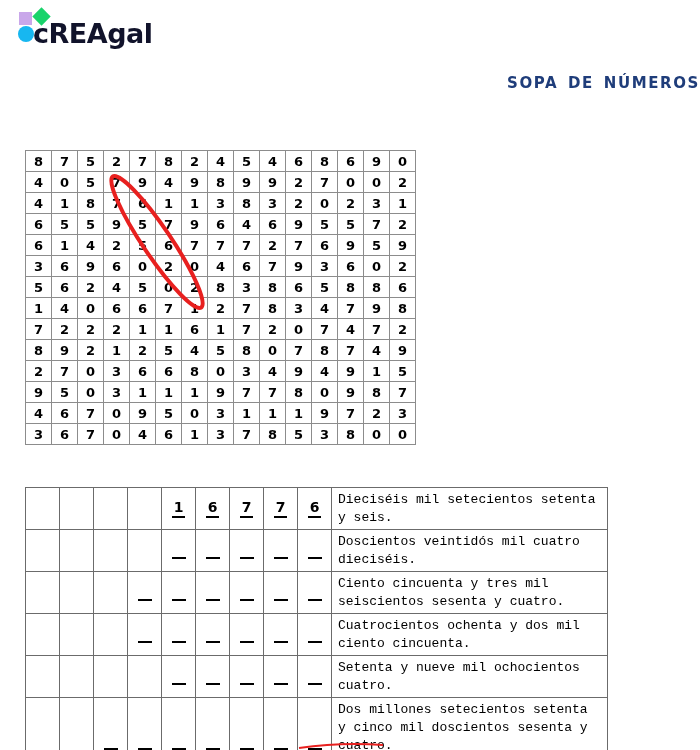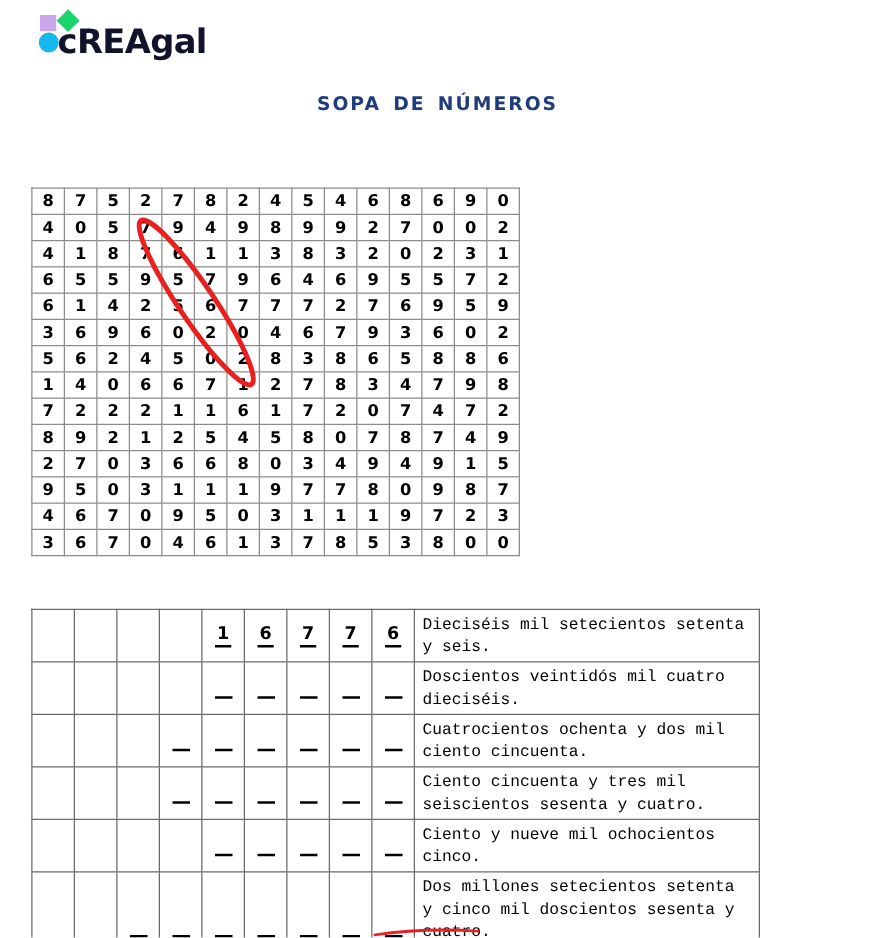--- a/index.html
+++ b/index.html
@@ -11,21 +11,21 @@
     width: 700px;
     height: 750px;
     position: relative;
     font-family: "Liberation Sans", sans-serif;
     overflow: hidden;
   }
 
   
   #logo {
     position: absolute;
-    left: 24px;
+    left: 11px;
     top: 8px;
     width: 200px;
     height: 44px;
   }
   #logo .sq {
     position: absolute;
     left: 8px;
     top: 4px;
     width: 13px;
     height: 13px;
@@ -60,21 +60,21 @@
     font-family: "DejaVu Sans", sans-serif;
     white-space: nowrap;
   }
 
   
   #title {
     position: absolute;
     left: 0;
     top: 74px;
     width: 700px;
-    text-align: center;
+    text-align: right;
     font-size: 15px;
     font-weight: bold;
     letter-spacing: 1.6px;
     word-spacing: 3px;
     color: #1f3d7a;
     font-family: "DejaVu Sans", sans-serif;
   }
 
   
   #grid-wrap {
@@ -470,45 +470,45 @@
         <tr>
           <td class="dig"><span class="empty"></span></td>
           <td class="dig"><span class="empty"></span></td>
           <td class="dig"><span class="empty"></span></td>
           <td class="dig"><span class="blank"></span></td>
           <td class="dig"><span class="blank"></span></td>
           <td class="dig"><span class="blank"></span></td>
           <td class="dig"><span class="blank"></span></td>
           <td class="dig"><span class="blank"></span></td>
           <td class="dig"><span class="blank"></span></td>
+          <td class="txt">Ciento cincuenta y tres mil seiscientos sesenta y cuatro.</td>
+        </tr>
+        <tr>
+          <td class="dig"><span class="empty"></span></td>
+          <td class="dig"><span class="empty"></span></td>
+          <td class="dig"><span class="empty"></span></td>
+          <td class="dig"><span class="blank"></span></td>
+          <td class="dig"><span class="blank"></span></td>
+          <td class="dig"><span class="blank"></span></td>
+          <td class="dig"><span class="blank"></span></td>
+          <td class="dig"><span class="blank"></span></td>
+          <td class="dig"><span class="blank"></span></td>
           <td class="txt">Cuatrocientos ochenta y dos mil ciento cincuenta.</td>
         </tr>
         <tr>
           <td class="dig"><span class="empty"></span></td>
           <td class="dig"><span class="empty"></span></td>
           <td class="dig"><span class="empty"></span></td>
-          <td class="dig"><span class="blank"></span></td>
-          <td class="dig"><span class="blank"></span></td>
-          <td class="dig"><span class="blank"></span></td>
-          <td class="dig"><span class="blank"></span></td>
-          <td class="dig"><span class="blank"></span></td>
-          <td class="dig"><span class="blank"></span></td>
-          <td class="txt">Ciento cincuenta y tres mil seiscientos sesenta y cuatro.</td>
-        </tr>
-        <tr>
-          <td class="dig"><span class="empty"></span></td>
-          <td class="dig"><span class="empty"></span></td>
-          <td class="dig"><span class="empty"></span></td>
-          <td class="dig"><span class="empty"></span></td>
-          <td class="dig"><span class="blank"></span></td>
-          <td class="dig"><span class="blank"></span></td>
-          <td class="dig"><span class="blank"></span></td>
-          <td class="dig"><span class="blank"></span></td>
-          <td class="dig"><span class="blank"></span></td>
-          <td class="txt">Ciento y nueve mil ochocientos cinco.</td>
+          <td class="dig"><span class="empty"></span></td>
+          <td class="dig"><span class="blank"></span></td>
+          <td class="dig"><span class="blank"></span></td>
+          <td class="dig"><span class="blank"></span></td>
+          <td class="dig"><span class="blank"></span></td>
+          <td class="dig"><span class="blank"></span></td>
+          <td class="txt">Setenta y nueve mil ochocientos cuatro.</td>
         </tr>
         <tr class="tall">
           <td class="dig"><span class="empty"></span></td>
           <td class="dig"><span class="empty"></span></td>
           <td class="dig"><span class="blank"></span></td>
           <td class="dig"><span class="blank"></span></td>
           <td class="dig"><span class="blank"></span></td>
           <td class="dig"><span class="blank"></span></td>
           <td class="dig"><span class="blank"></span></td>
           <td class="dig"><span class="blank"></span></td>

